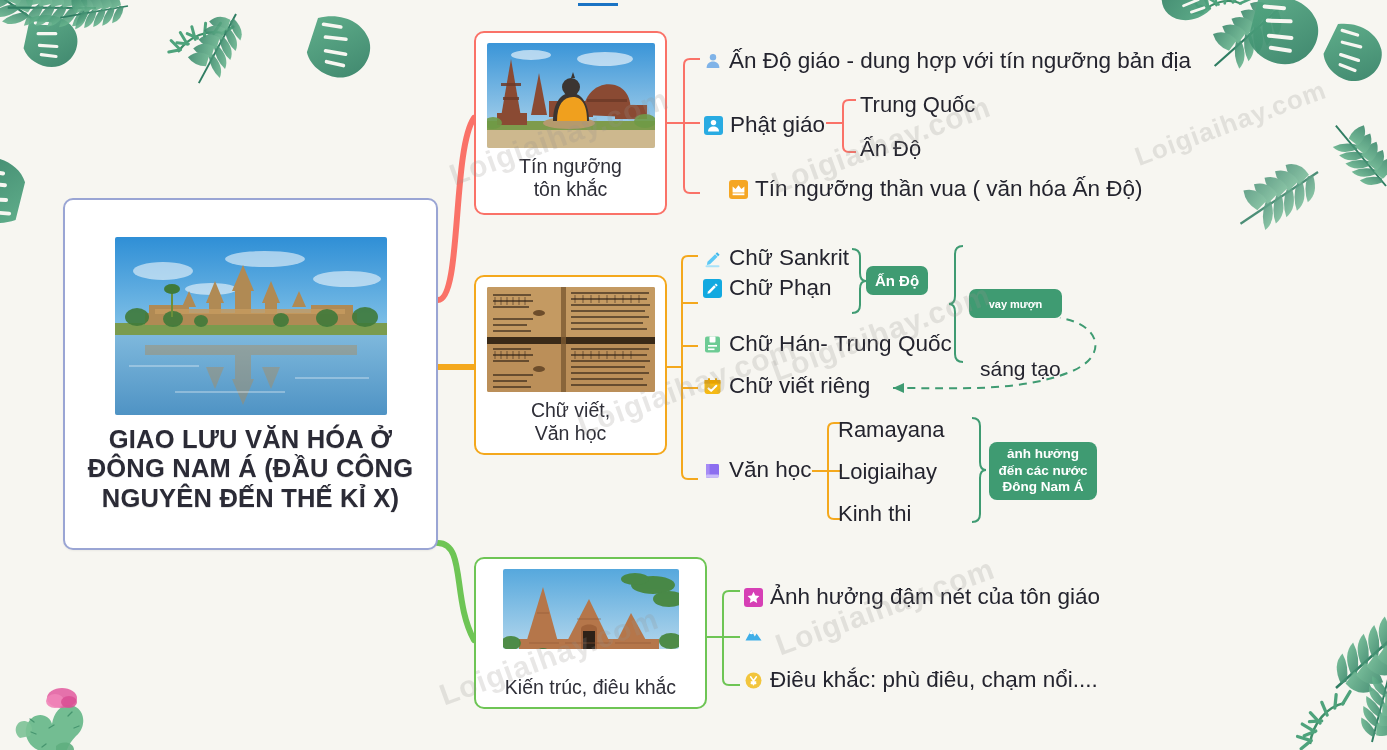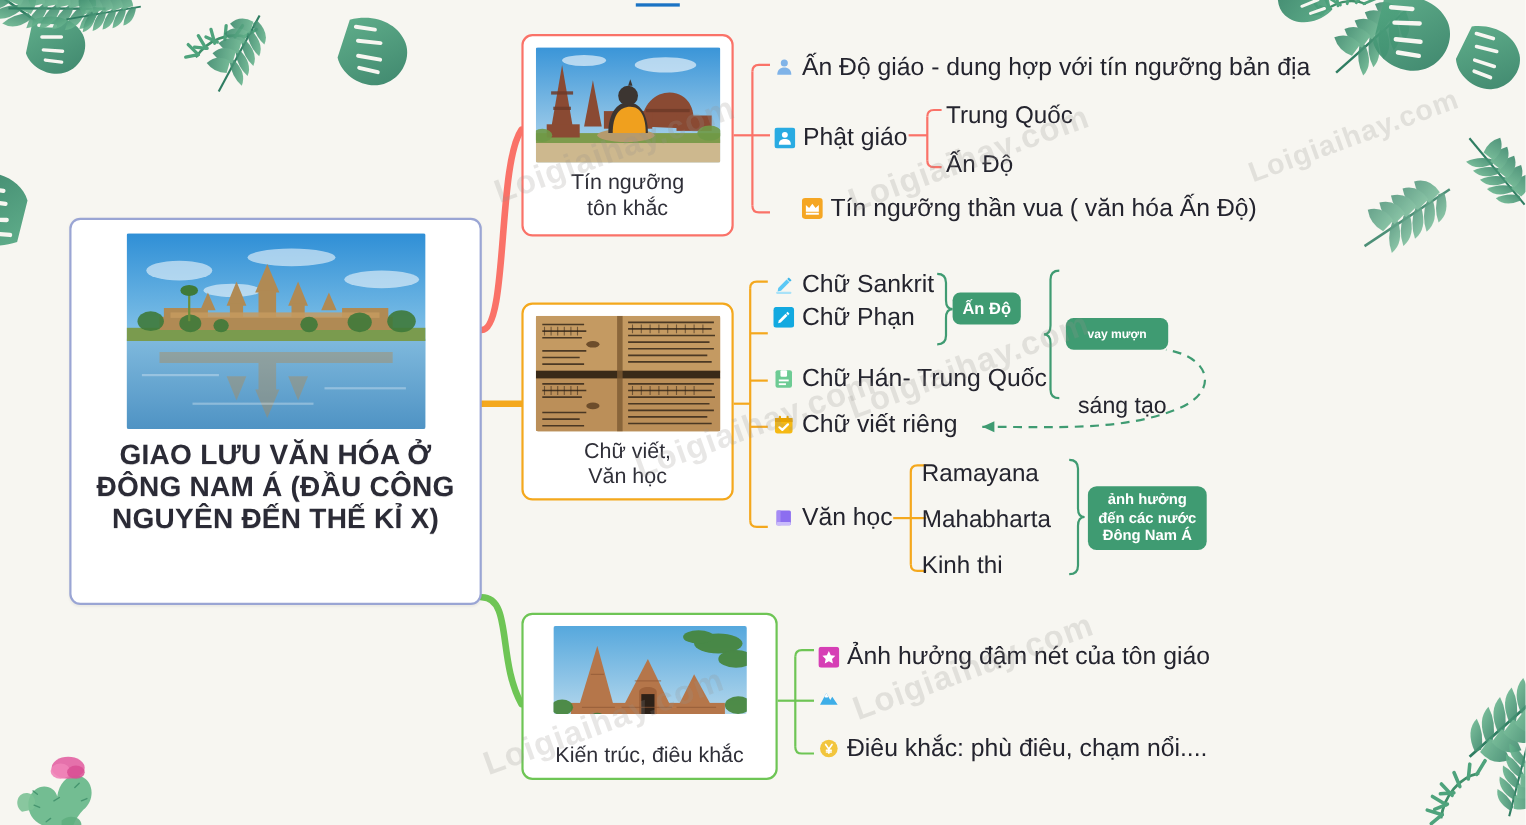--- a/index.html
+++ b/index.html
@@ -22,20 +22,21 @@
   
   #central {
     position: absolute; left: 63px; top: 198px;
     width: 375px; height: 352px;
     background: #ffffff;
     border: 2px solid #9aa5d4;
     border-radius: 10px;
     padding: 12px 14px 10px 14px;
     display: flex; flex-direction: column; align-items: center;
     box-shadow: 0 1px 2px rgba(0,0,0,.05);
+    justify-content: center;
   }
   #central .thumb {
     width: 272px; height: 178px; border-radius: 2px; overflow: hidden;
     flex: none;
   }
   #central .title {
     margin-top: 10px;
     font-weight: bold;
     font-size: 25.5px;
     line-height: 1.14;
@@ -518,21 +519,21 @@
 
     <div class="leaf" style="left:703px; top:457px;">
       <svg class="ico" width="19" height="19" viewBox="0 0 19 19">
         <rect x="3" y="3" width="13" height="13.5" rx="1.4" fill="#8c6ef0"></rect>
         <rect x="3" y="3" width="3.6" height="13.5" fill="#a68bf5"></rect>
         <rect x="3" y="13.6" width="13" height="2.9" rx="1.2" fill="#c9bbfa"></rect>
       </svg>
       <span>Văn học</span>
     </div>
     <div class="plain" style="left:838px; top:417px;">Ramayana</div>
-    <div class="plain" style="left:838px; top:459px;">Mahabharta</div>
+    <div class="plain" style="left:838px; top:459px;">Loigiaihay</div>
     <div class="plain" style="left:838px; top:501px;">Kinh thi</div>
 
     <div class="card" id="card-arch">
       <div class="thumb">
         <svg viewBox="0 0 176 101" width="176" height="101">
           <defs>
             <linearGradient id="skyA" x1="0" y1="0" x2="0" y2="1">
               <stop offset="0%" stop-color="#56a8dd"></stop>
                 <stop offset="100%" stop-color="#cce3f0"></stop>
             </linearGradient>

